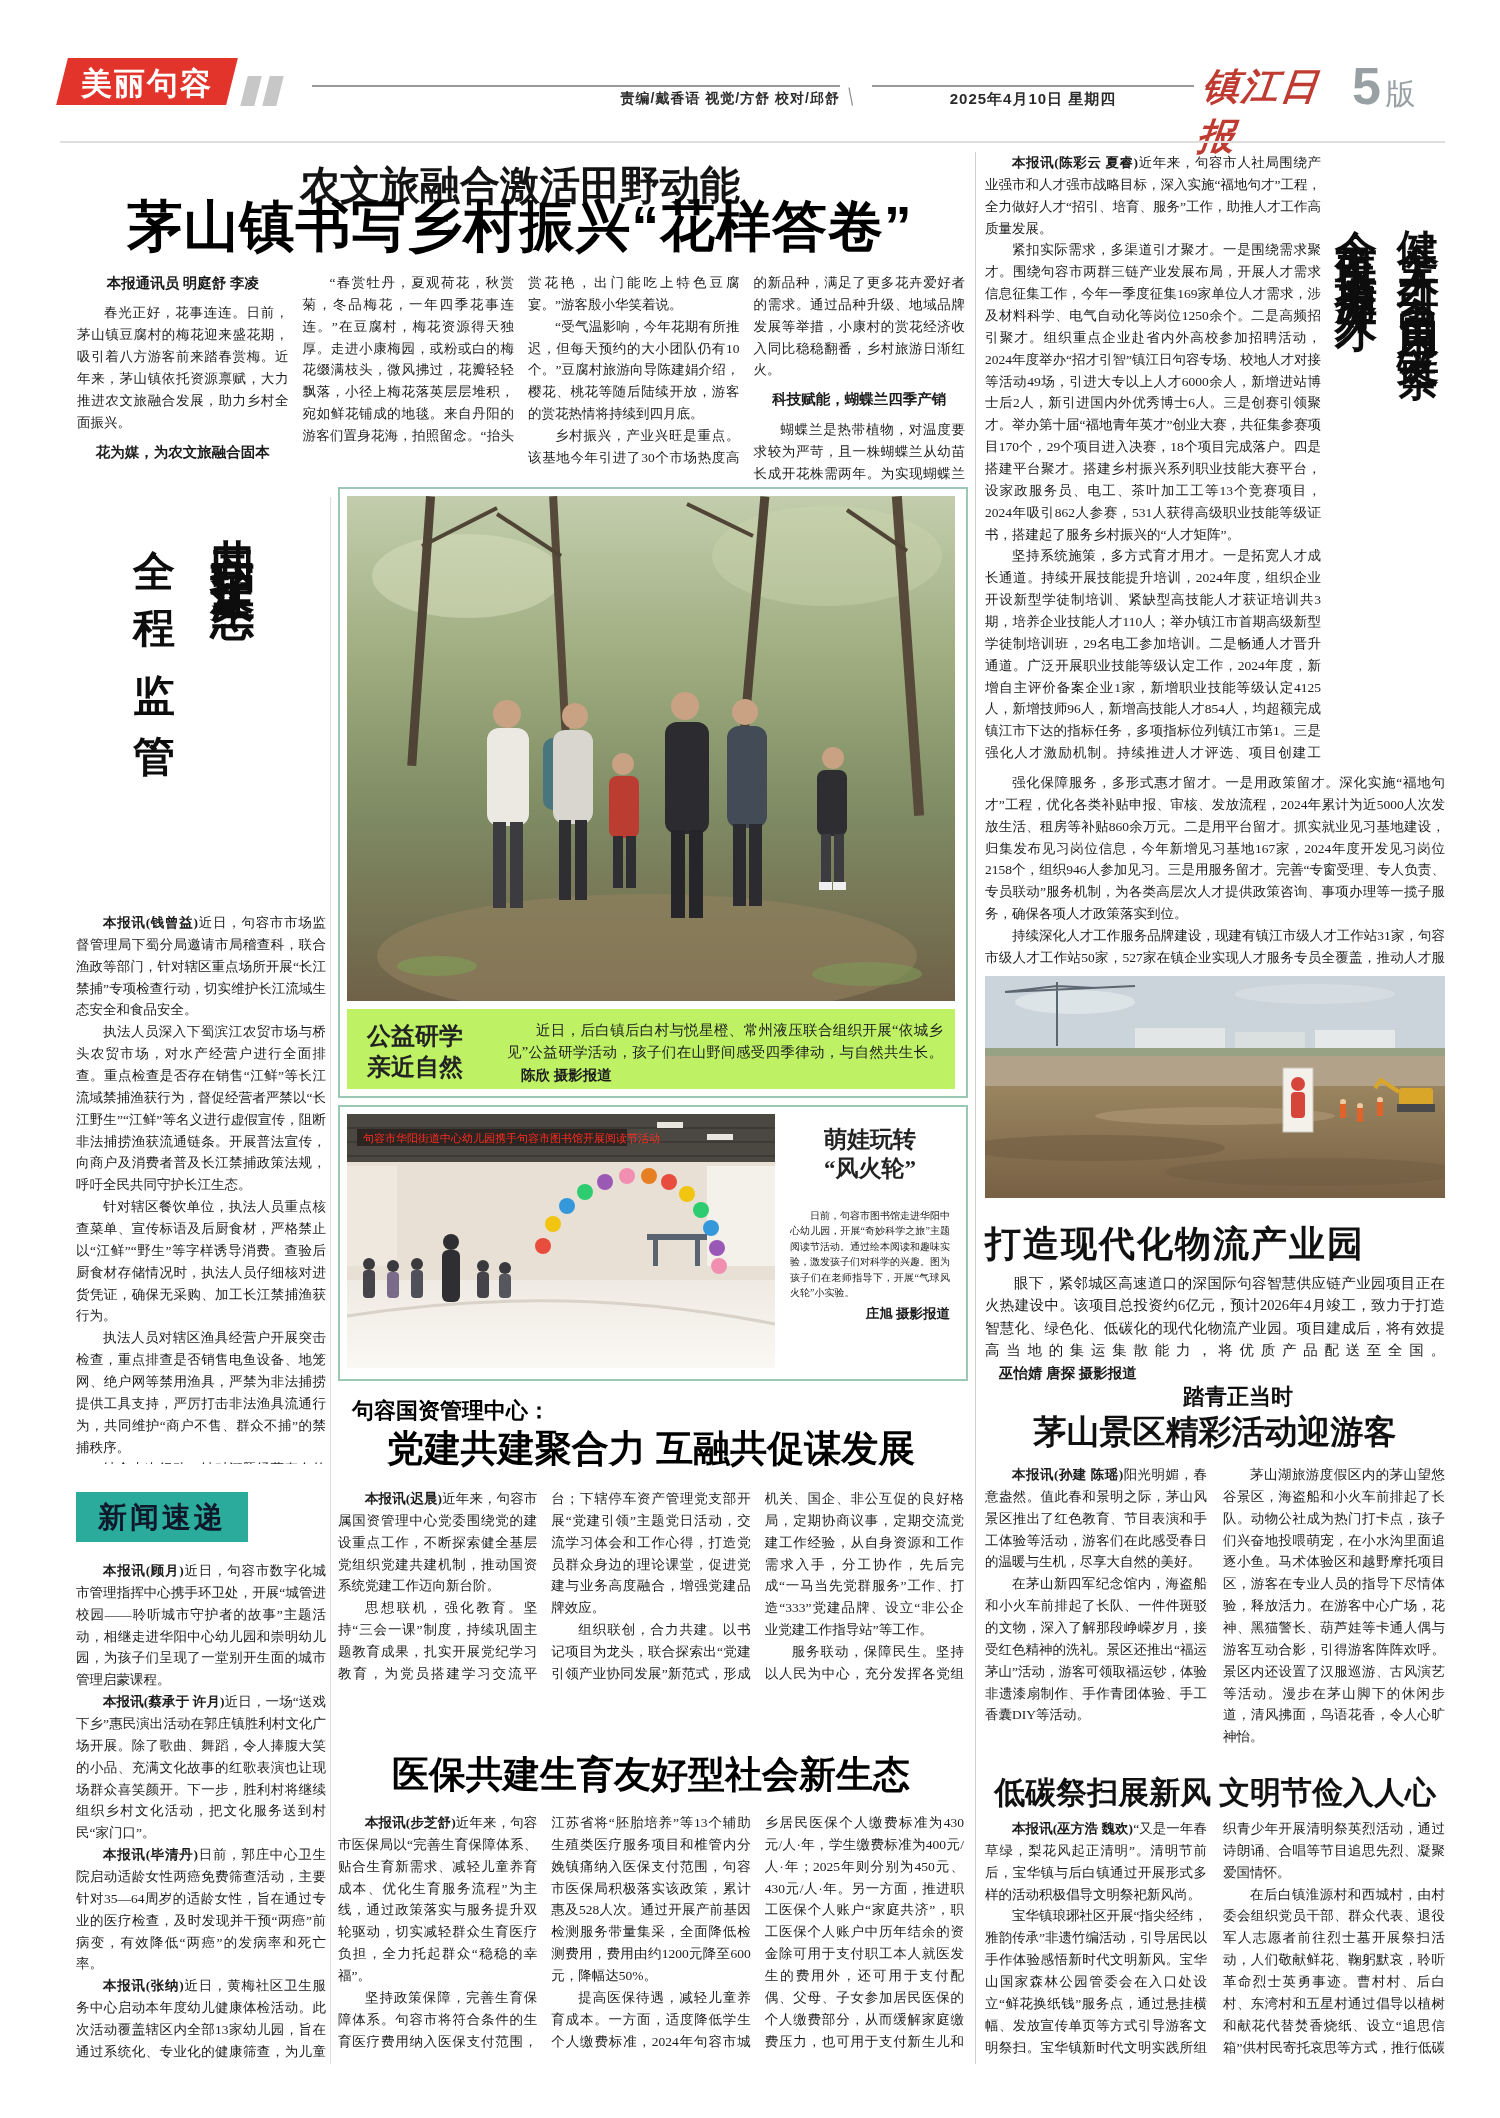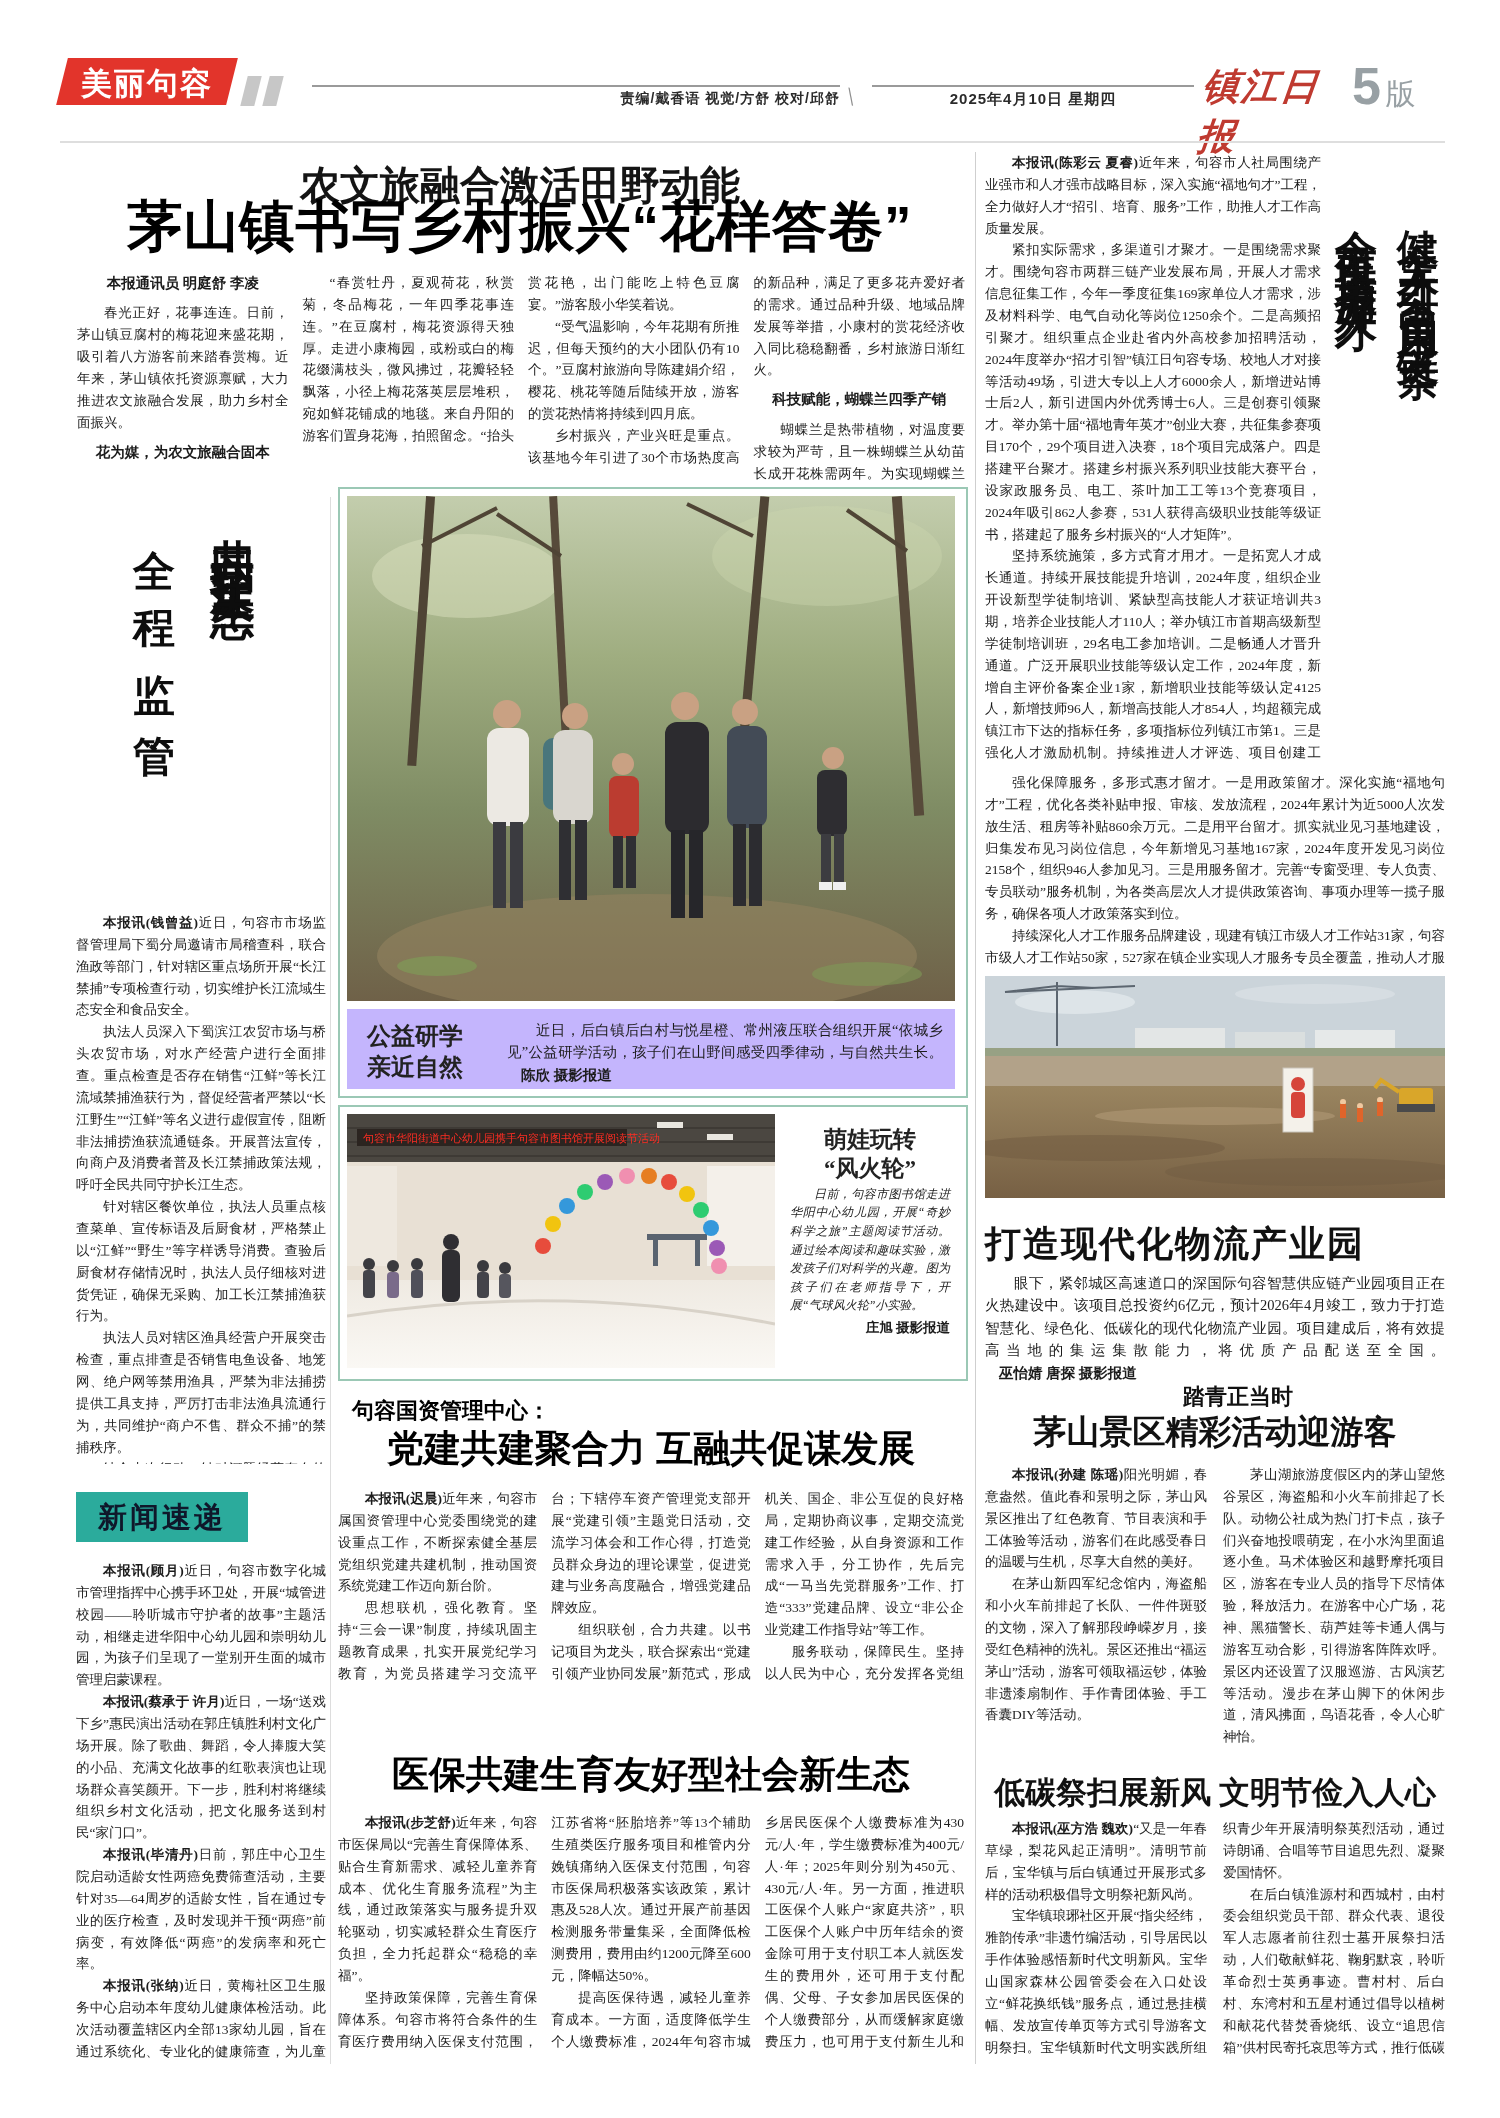--- a/index.html
+++ b/index.html
@@ -33,21 +33,21 @@
   .clip{overflow:hidden;}
   
   .kicker-sans{font-family:"Liberation Sans","DejaVu Sans",sans-serif;font-weight:bold;color:#141414;}
   .h-sans{font-family:"Liberation Sans","DejaVu Sans",sans-serif;font-weight:bold;color:#000;}
   .h-serif{font-weight:bold;color:#111;}
   .vtext{writing-mode:vertical-rl;font-family:"Liberation Sans","DejaVu Sans",sans-serif;font-weight:bold;color:#0d0d0d;}
   
   .greenbox{border:2px solid #9bc8b5;background:#fff;}
   .photo{overflow:hidden;background:#ccc;}
   .photo svg{display:block;width:100%;height:100%;}
-  .capstrip{background:#c4b5fd;}
+  .capstrip{background:#bef264;}
   .cap-title{font-weight:bold;font-size:24px;line-height:1.28;color:#222;}
   .cap-text{font-size:14.5px;line-height:1.55;text-align:justify;text-indent:2em;}
   .cap-by{font-weight:bold;margin-left:14px;white-space:nowrap;}
   
   #nx-head{background:#2bab9c;color:#0f172a;font-size:29px;font-weight:bold;text-align:center;line-height:50px;letter-spacing:3px;}
   .vsep{width:1px;background:#cfcfcf;}
 </style>
 </head>
 <body>
 
@@ -221,21 +221,21 @@
           <circle cx="158" cy="154" r="6" fill="#3a3a3e"></circle>
             <rect x="152" y="160" width="12" height="24" rx="4" fill="#56565e"></rect>
         </g>
       </svg>
     </div>
     <div class="abs" style="left:450px;top:18px;width:160px;">
       <div class="cap-title" style="text-align:center;font-size:23px;">
         <div>萌娃玩转</div>
         <div>“风火轮”</div>
       </div>
-      <p class="cap-text" style="font-size:12px;margin:1px 0 0 0;font-style:italic;">日前，句容市图书馆走进华阳中心幼儿园，开展“奇妙科学之旅”主题阅读节活动。通过绘本阅读和趣味实验，激发孩子们对科学的兴趣。图为孩子们在老师指导下，开展“气球风火轮”小实验。</p>
+      <p class="cap-text" style="font-size:10px;margin:24px 0 0 0;">日前，句容市图书馆走进华阳中心幼儿园，开展“奇妙科学之旅”主题阅读节活动。通过绘本阅读和趣味实验，激发孩子们对科学的兴趣。图为孩子们在老师指导下，开展“气球风火轮”小实验。</p>
       <p style="text-align:right;font-weight:bold;font-size:13.5px;margin:4px 0 0 0;">庄旭 摄影报道</p>
     </div>
   </div>
 
   <div class="abs h-sans" style="left:352px;top:1396px;font-size:22px;">句容国资管理中心：</div>
   <div class="abs h-sans" style="left:338px;top:1424px;width:626px;text-align:center;font-size:37px;">党建共建聚合力  互融共促谋发展</div>
   <div class="abs art cols3 clip" style="left:338px;top:1488px;width:626px;height:210px;font-size:13px;">
 
   <p><b class="pl">本报讯(迟晨)</b><span>近年来，句容市属国资管理中心党委围绕党的建设重点工作，不断探索健全基层党组织党建共建机制，推动国资系统党建工作迈向新台阶。</span></p>
       <p><b class="pl"></b><span>思想联机，强化教育。坚持“三会一课”制度，持续巩固主题教育成果，扎实开展党纪学习教育，为党员搭建学习交流平台；下辖停车资产管理党支部开展“党建引领”主题党日活动，交流学习体会和工作心得，打造党员群众身边的理论课堂，促进党建与业务高度融合，增强党建品牌效应。</span></p>

